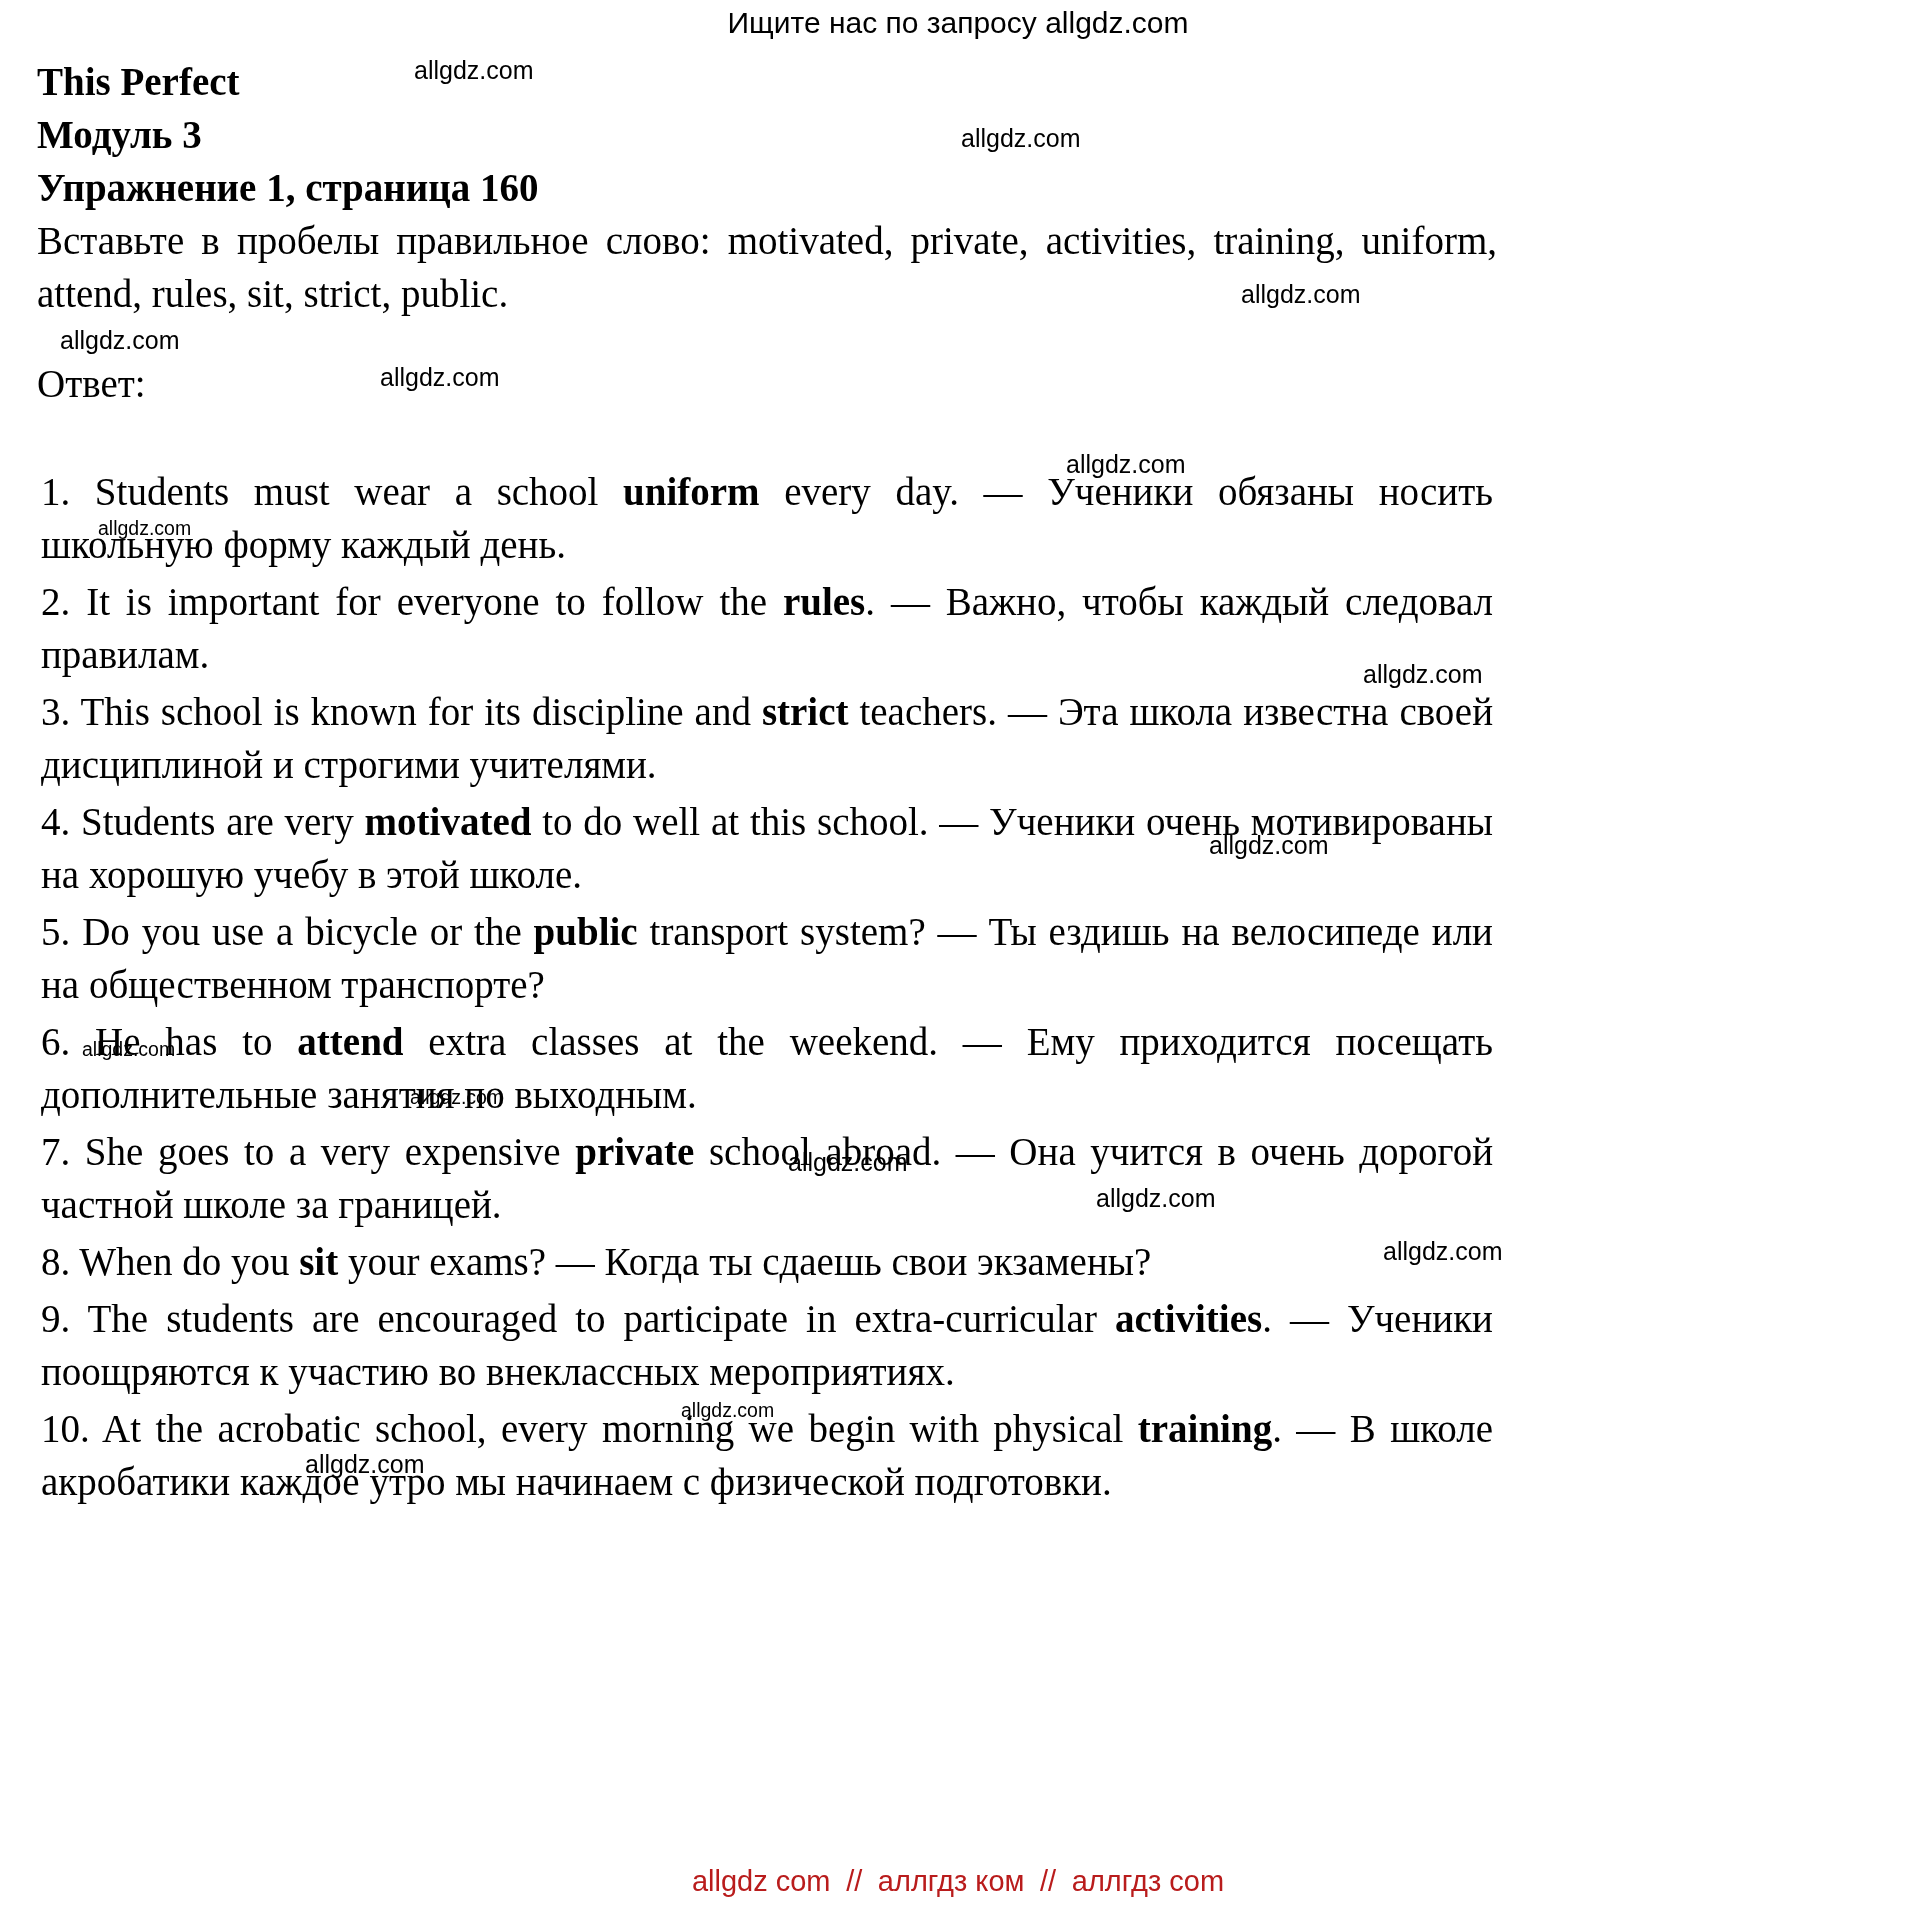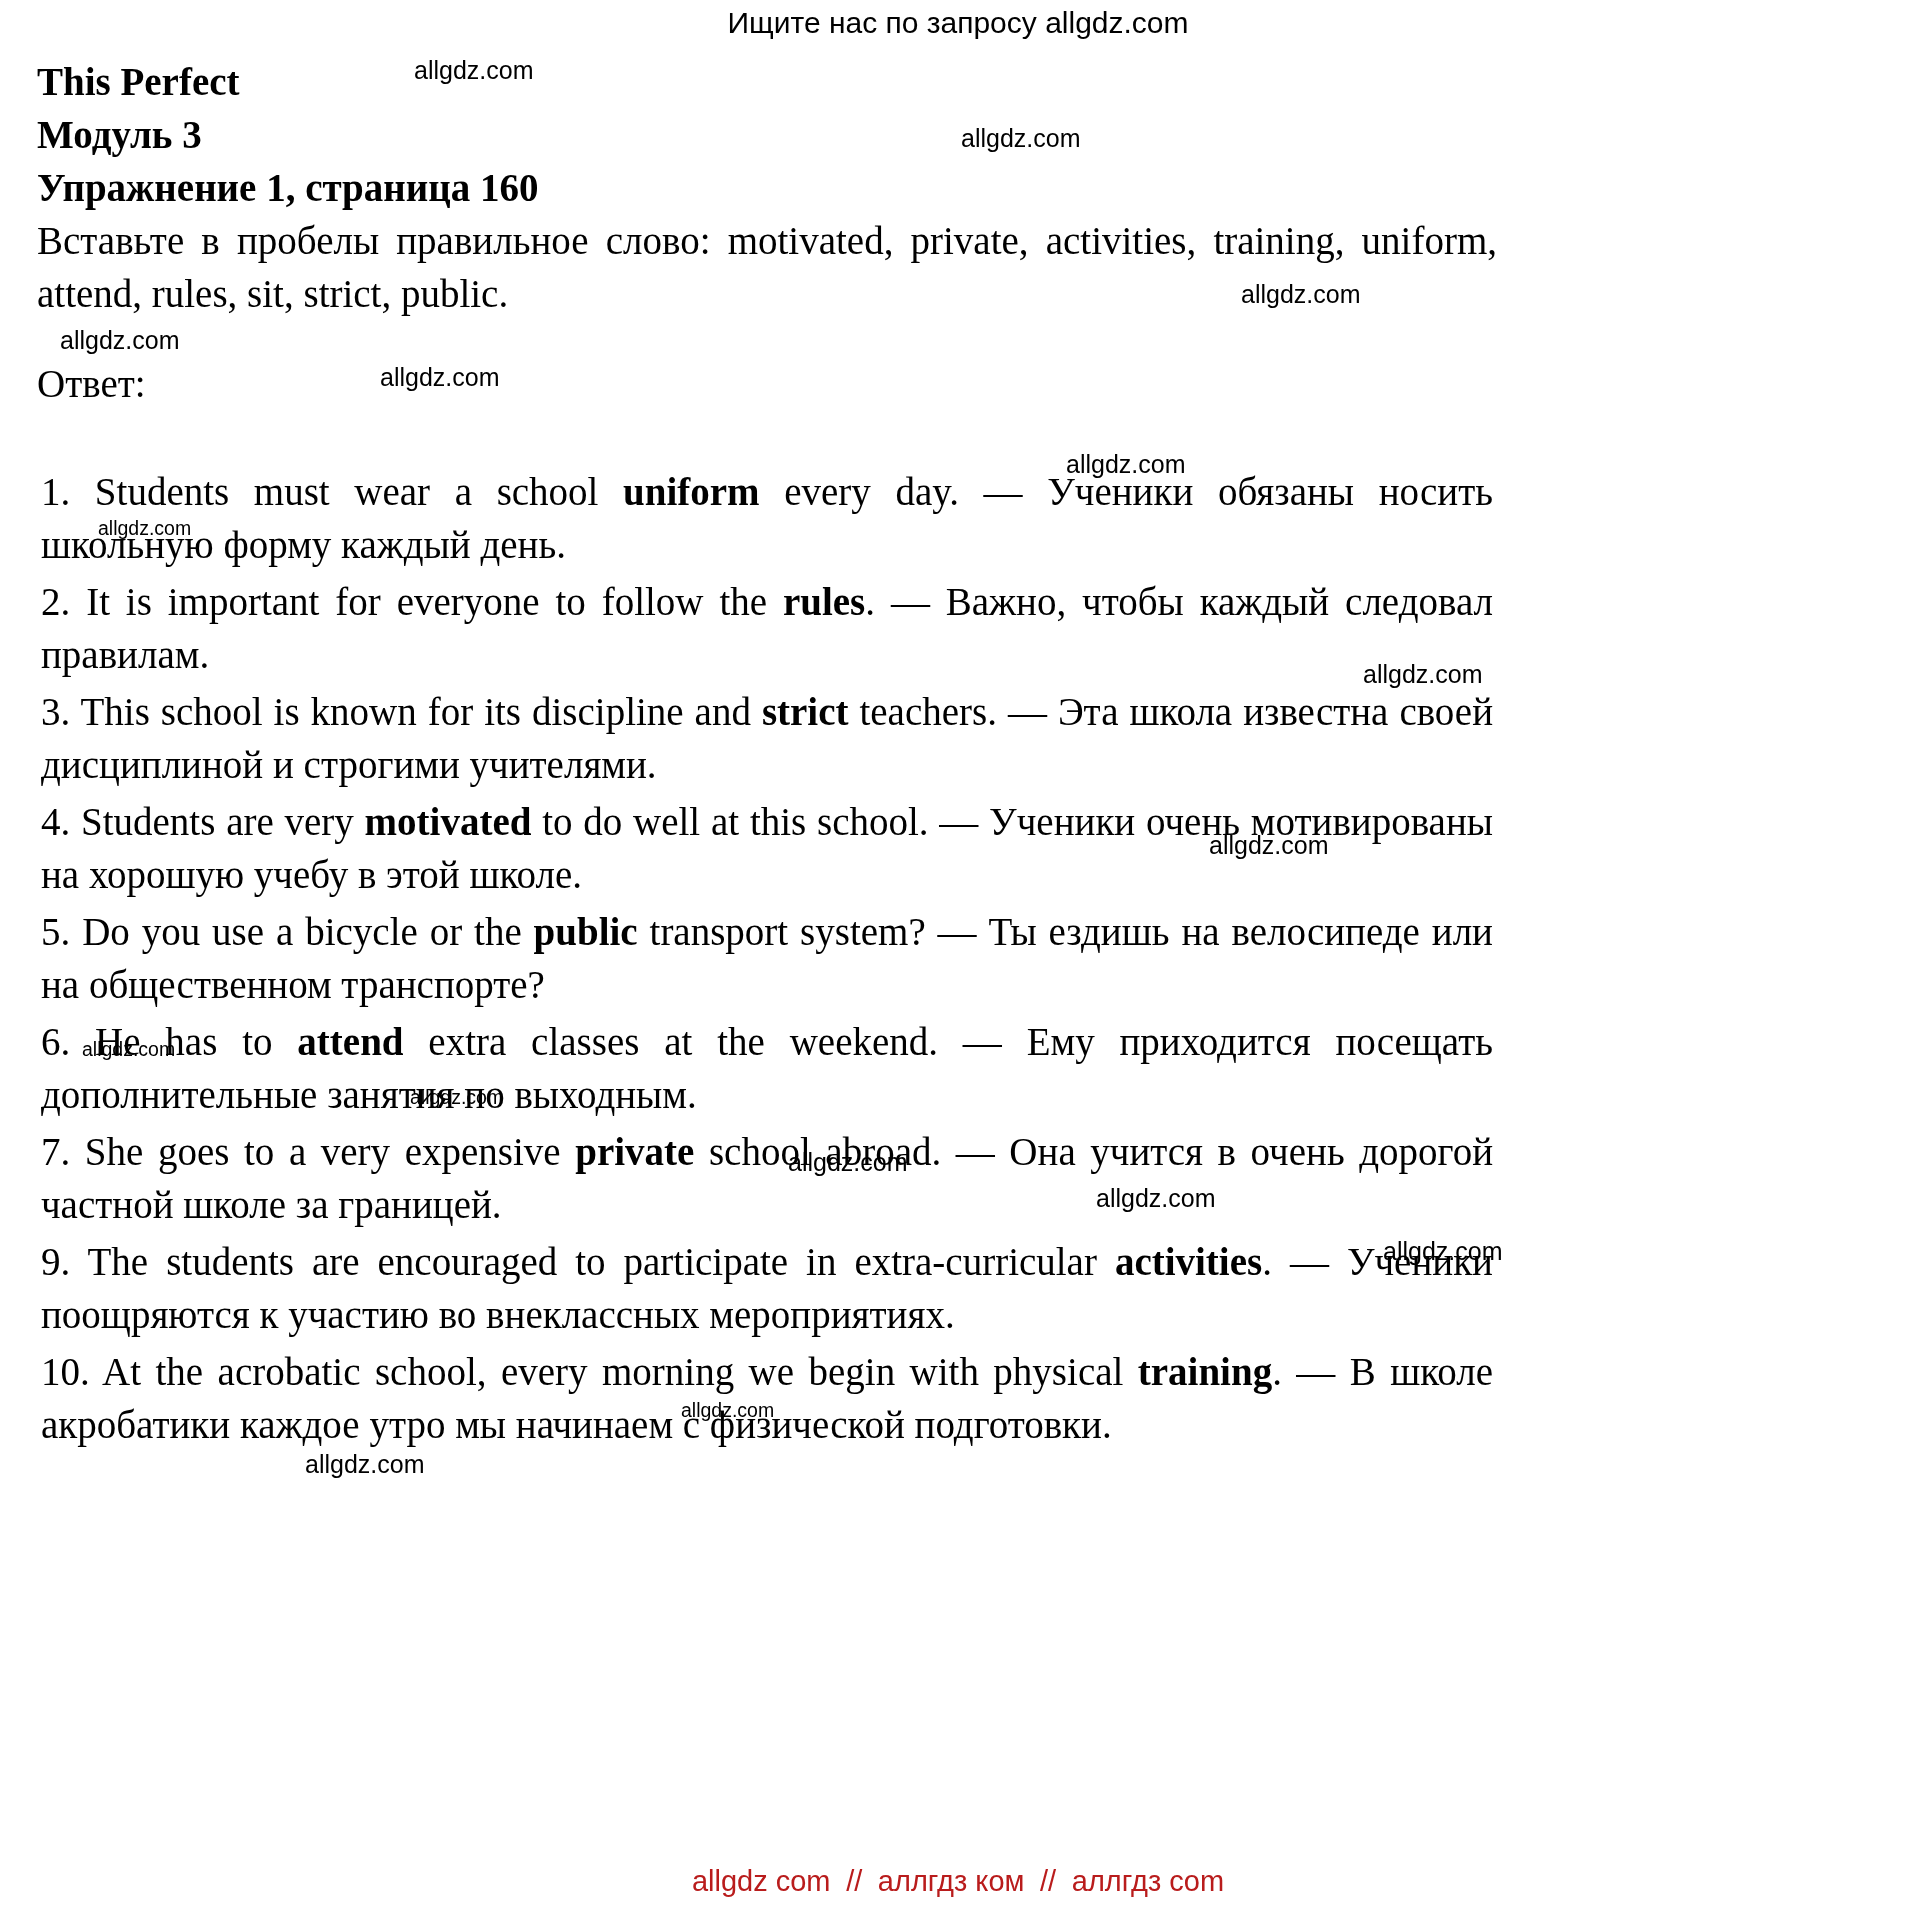--- a/index.html
+++ b/index.html
@@ -91,20 +91,21 @@
     <p class="answer-label">Ответ:</p>
 
     <div class="answers">
       <p class="answer"><span>1. Students must wear a school </span><b>uniform</b><span> every day. — Ученики обязаны носить школьную форму каждый день.</span></p>
       <p class="answer"><span>2. It is important for everyone to follow the </span><b>rules</b><span>. — Важно, чтобы каждый следовал правилам.</span></p>
       <p class="answer"><span>3. This school is known for its discipline and </span><b>strict</b><span> teachers. — Эта школа известна своей дисциплиной и строгими учителями.</span></p>
       <p class="answer"><span>4. Students are very </span><b>motivated</b><span> to do well at this school. — Ученики очень мотивированы на хорошую учебу в этой школе.</span></p>
       <p class="answer"><span>5. Do you use a bicycle or the </span><b>public</b><span> transport system? — Ты ездишь на велосипеде или на общественном транспорте?</span></p>
       <p class="answer"><span>6. He has to </span><b>attend</b><span> extra classes at the weekend. — Ему приходится посещать дополнительные занятия по выходным.</span></p>
       <p class="answer"><span>7. She goes to a very expensive </span><b>private</b><span> school abroad. — Она учится в очень дорогой частной школе за границей.</span></p>
+      <p class="answer"><span>8. When do you </span><b>sit</b><span> your exams? — Когда ты сдаешь свои экзамены?</span></p>
       <p class="answer"><span>9. The students are encouraged to participate in extra-curricular </span><b>activities</b><span>. — Ученики поощряются к участию во внеклассных мероприятиях.</span></p>
       <p class="answer"><span>10. At the acrobatic school, every morning we begin with physical </span><b>training</b><span>. — В школе акробатики каждое утро мы начинаем с физической подготовки.</span></p>
     </div>
   </div>
 
   <span class="wm lg" style="left:414px;  top:56px">allgdz.com</span>
   <span class="wm lg" style="left:961px;  top:124px">allgdz.com</span>
   <span class="wm lg" style="left:1241px; top:280px">allgdz.com</span>
   <span class="wm lg" style="left:60px;   top:326px">allgdz.com</span>
   <span class="wm lg" style="left:380px;  top:363px">allgdz.com</span>

